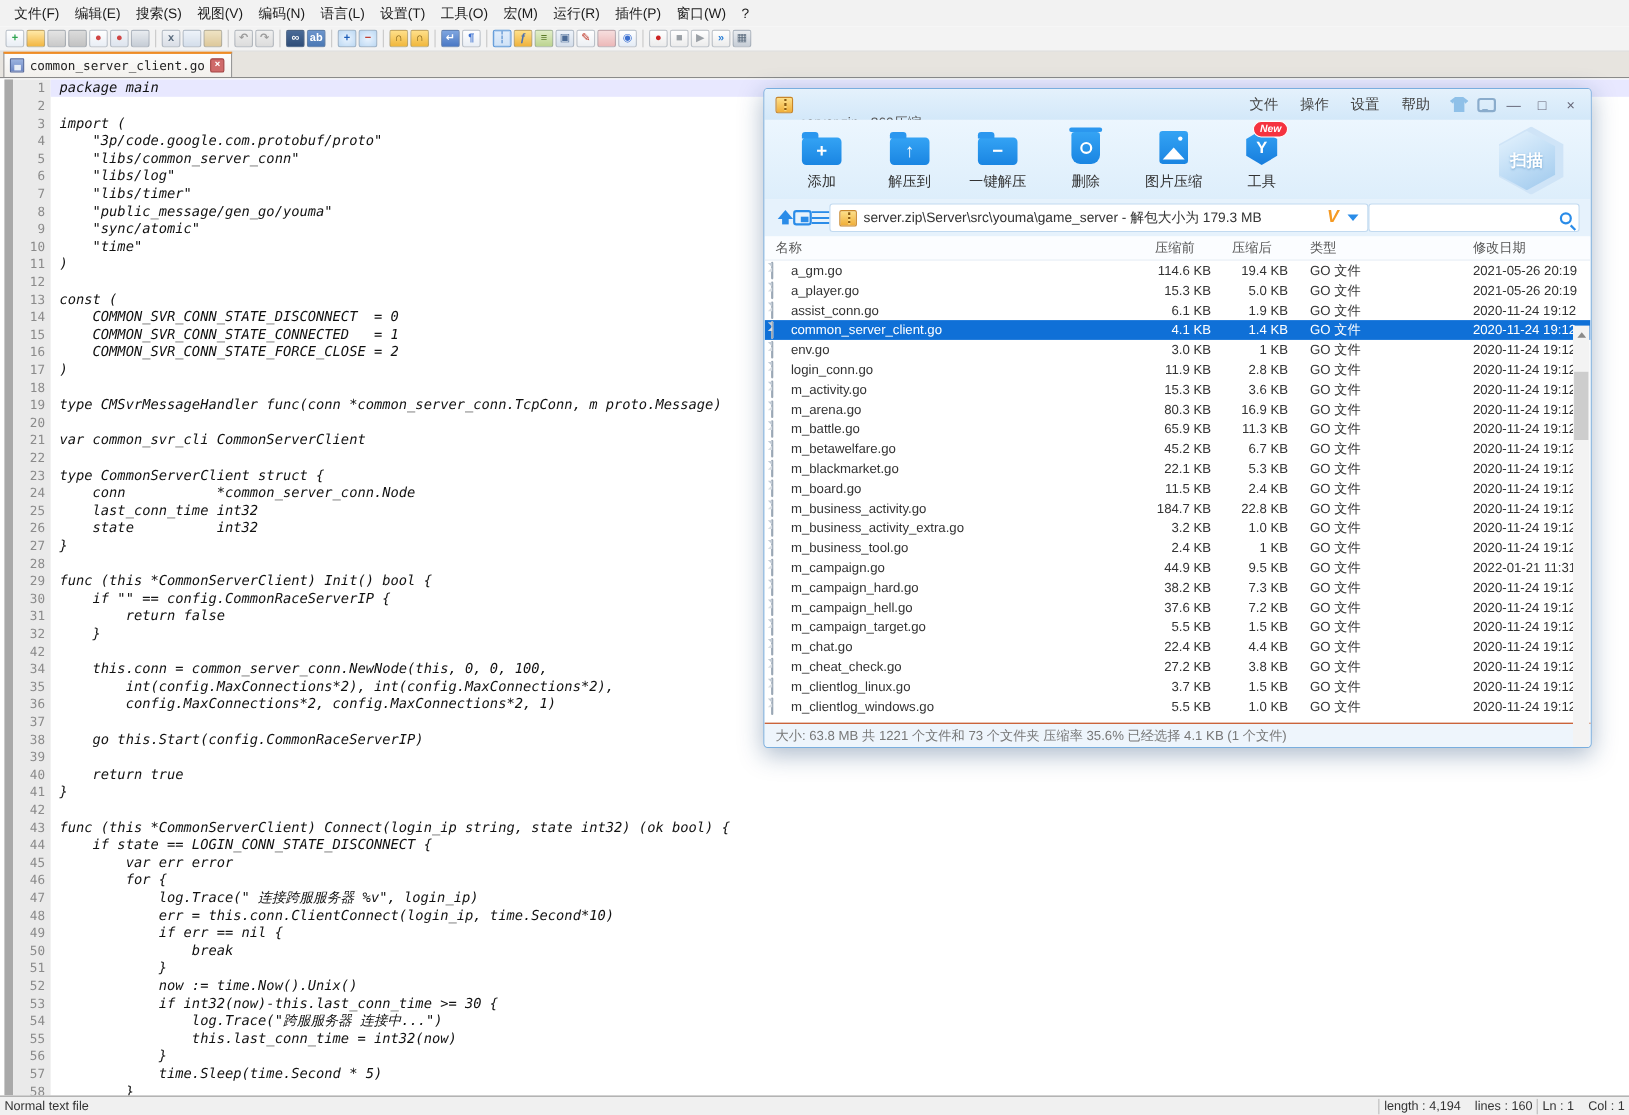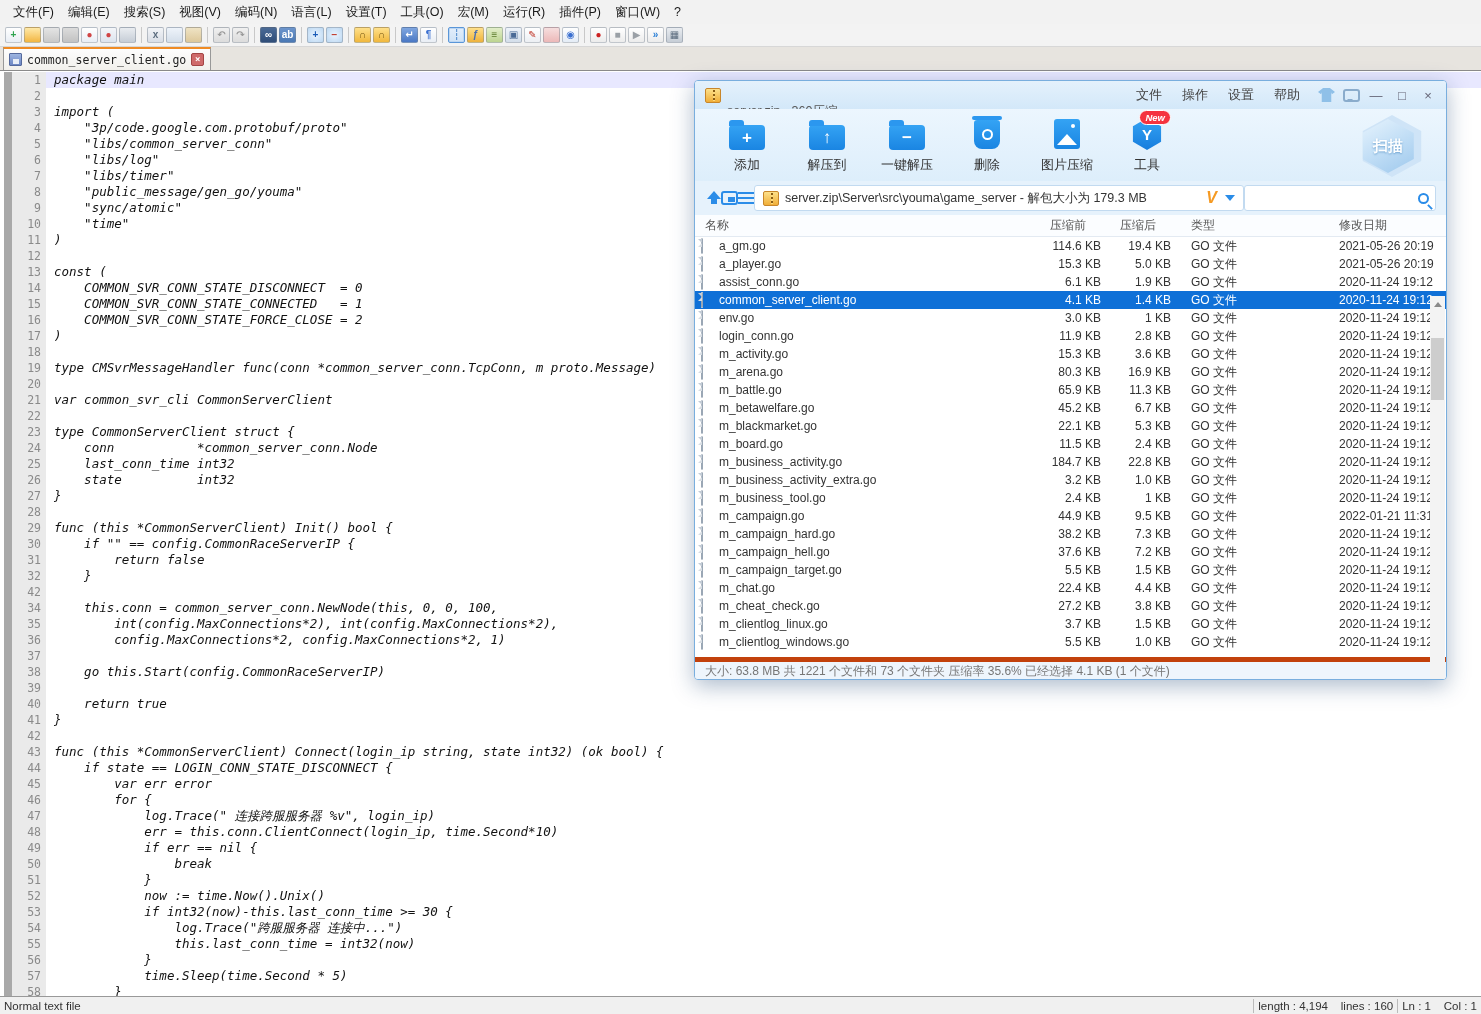--- a/index.html
+++ b/index.html
@@ -154,21 +154,21 @@
   .godoc::after { content:""; position:absolute; top:0; right:0; border-left:4px solid transparent;
                   border-bottom:4px solid #d7dde3; border-top:4px solid #c3ccd6; width:0; height:0; }
 
   .zip-scroll { position:absolute; right:1px; top:215px; width:15px; height:441px; background:#f3f3f3; }
   .zs-up,.zs-dn { position:absolute; left:0; width:15px; height:16px; display:flex;
                   align-items:center; justify-content:center; }
   .zs-up { top:0; }
   .chev-up { border-left:4px solid transparent; border-right:4px solid transparent; border-bottom:5px solid #8a8a8a; }
   .zs-thumb { position:absolute; left:1px; width:13px; top:42px; height:62px; background:#cdcdcd; }
 
-  .zip-status { height:24px; background:#eef5fc; border-top:5px solid #c2410c; display:flex;
+  .zip-status { height:24px; background:#eef5fc; border-top:1px solid #c2410c; display:flex;
                 align-items:center; padding-left:10px; font-size:12px; color:#777; }
 </style>
 </head>
 <body>
 
 <div class="npp">
   <div class="npp-menubar">
       <span class="mi">文件(F)</span>
       <span class="mi">编辑(E)</span>
       <span class="mi">搜索(S)</span>

